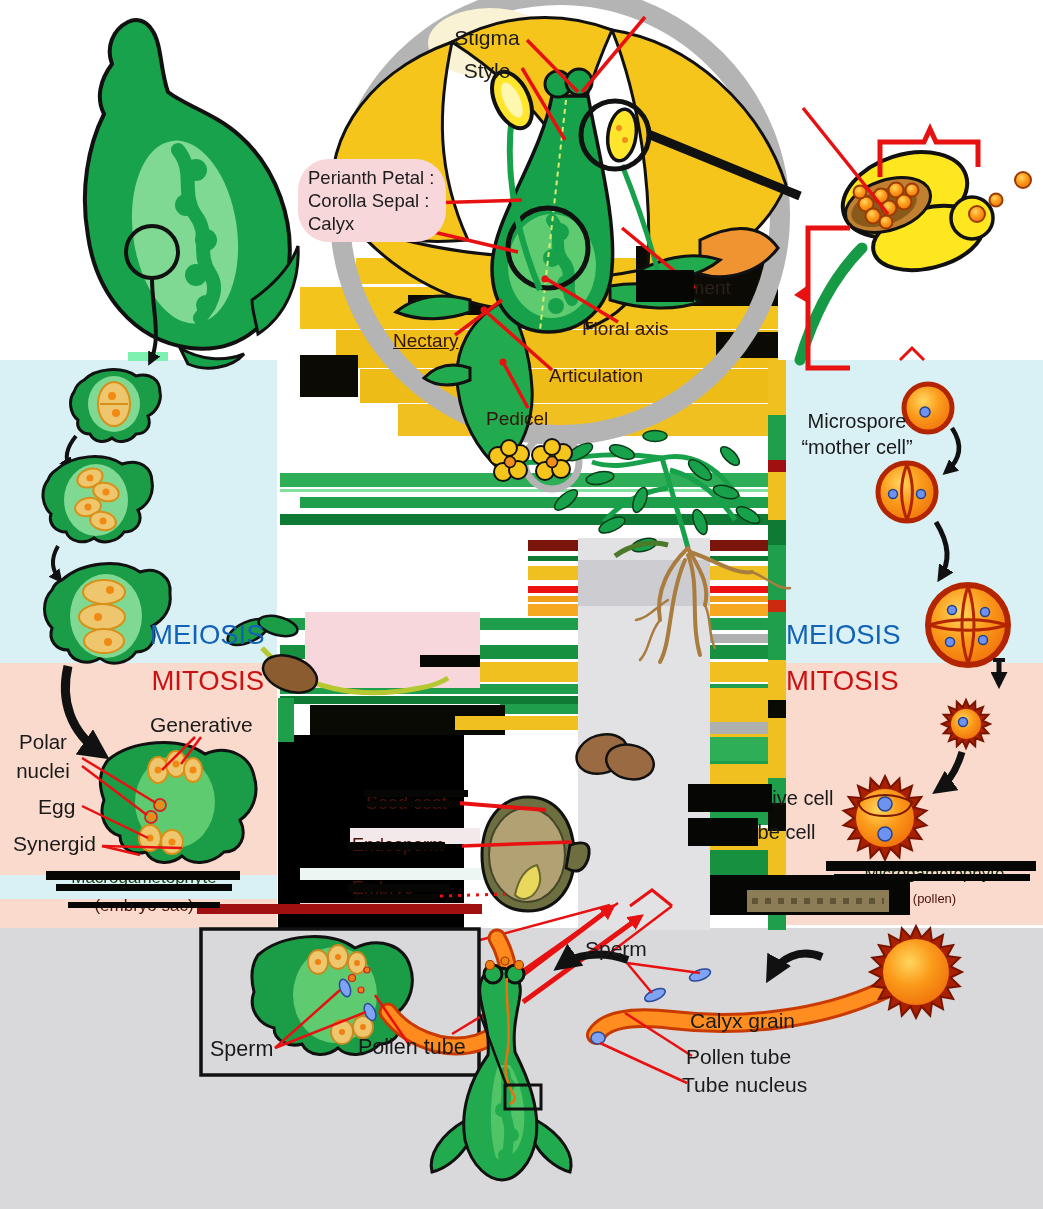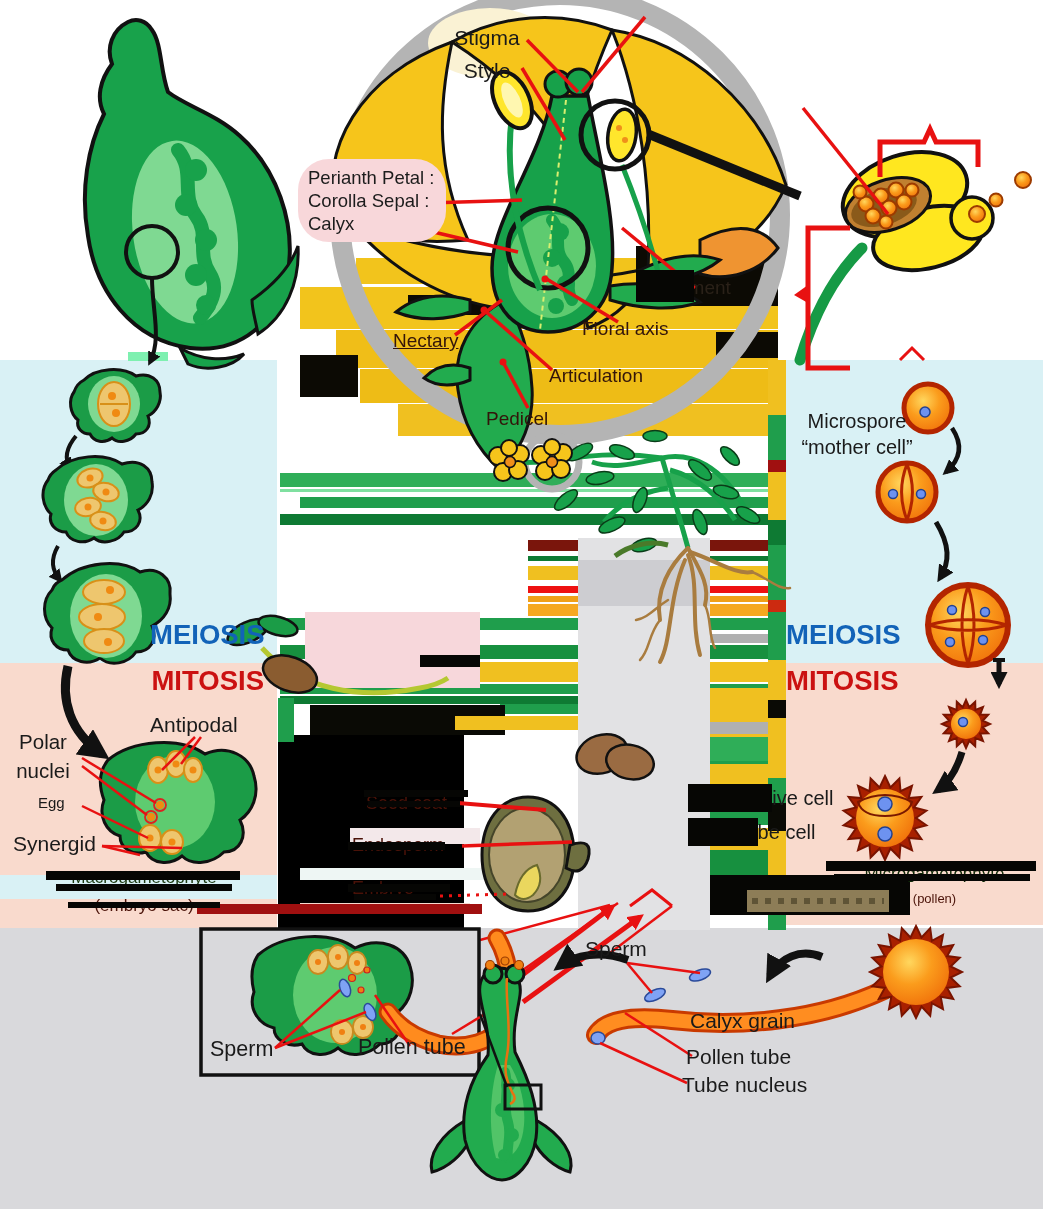--- a/index.html
+++ b/index.html
@@ -2,21 +2,21 @@
 <html><head>
 <meta charset="utf-8">
 <style>
   html,body{margin:0;padding:0;background:#000;}
   .stage{position:relative;width:1043px;height:1209px;background:#ffffff;overflow:hidden;
          font-family:"Liberation Sans",sans-serif;}
   .stage svg{position:absolute;left:0;top:0;z-index:1;}
   .lbl{position:absolute;z-index:3;color:#1a1a1a;white-space:pre-line;line-height:1.22;
        font-family:"Liberation Sans",sans-serif;}
   .c{text-align:center;}
-  .b{font-weight:700;}
+  .b{font-weight:400;}
   .bar{position:absolute;z-index:4;background:#060604;}
   .pinkbox{position:absolute;z-index:3;background:#f8d7da;padding:7px 10px;line-height:1.25;}
 </style>
 </head>
 <body>
 
 <div class="stage">
 
 <svg width="1043" height="1209" viewBox="0 0 1043 1209">
   <defs>
@@ -481,24 +481,24 @@
 Sepal : Calyx</div>
 
 <div class="lbl" style="left:393px;top:329px;font-size:19px;color:#33150a;text-decoration:underline;">Nectary</div>
 <div class="lbl" style="left:582px;top:317px;font-size:19px;color:#33150a;">Floral axis</div>
 <div class="lbl" style="left:549px;top:364px;font-size:19px;color:#33150a;">Articulation</div>
 <div class="lbl" style="left:486px;top:407px;font-size:19px;color:#33150a;">Pedicel</div>
 <div class="lbl" style="left:658px;top:276px;font-size:19px;color:#2a2118;">Filament</div>
 
 <div class="lbl b" style="left:150px;top:618px;width:114px;text-align:right;font-size:27.5px;color:#1263b8;">MEIOSIS</div>
 <div class="lbl b" style="left:150px;top:664px;width:114px;text-align:right;font-size:27.5px;color:#cb1111;">MITOSIS</div>
-<div class="lbl" style="left:150px;top:712px;font-size:21px;">Antipodal</div>
+<div class="lbl" style="left:150px;top:712px;font-size:21px;">Generative</div>
 <div class="lbl c" style="left:8px;top:728px;width:70px;font-size:20.5px;line-height:1.4;">Polar
 nuclei</div>
-<div class="lbl" style="left:38px;top:794px;font-size:15px;">Egg</div>
+<div class="lbl" style="left:38px;top:794px;font-size:21px;">Egg</div>
 <div class="lbl" style="left:13px;top:831px;font-size:21px;">Synergid</div>
 <div class="lbl c" style="left:44px;top:868px;width:200px;font-size:17px;color:#1c3a12;">Macrogametophyte</div>
 <div class="lbl c" style="left:44px;top:896px;width:200px;font-size:17px;color:#4a1208;">(embryo sac)</div>
 
 <div class="lbl c" style="left:784px;top:386px;width:146px;font-size:20px;line-height:1.3;margin-top:22px;">Microspore
 “mother cell”</div>
 <div class="lbl b" style="left:786px;top:618px;font-size:27.5px;color:#1263b8;">MEIOSIS</div>
 <div class="lbl b" style="left:786px;top:664px;font-size:27.5px;color:#cb1111;">MITOSIS</div>
 <div class="lbl" style="left:700px;top:786px;font-size:20px;">Generative cell</div>
 <div class="lbl" style="left:735px;top:820px;font-size:20px;">Tube cell</div>

